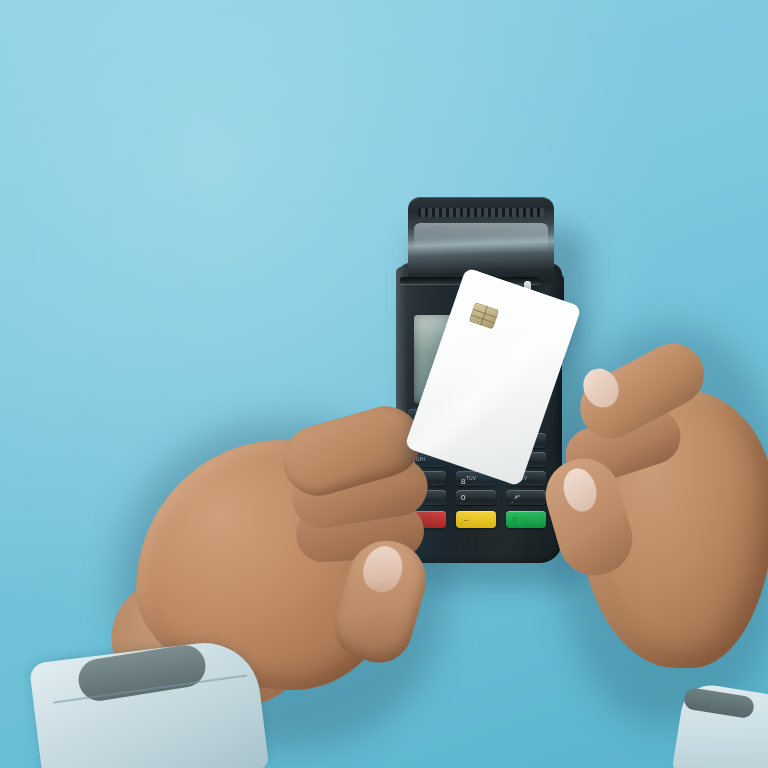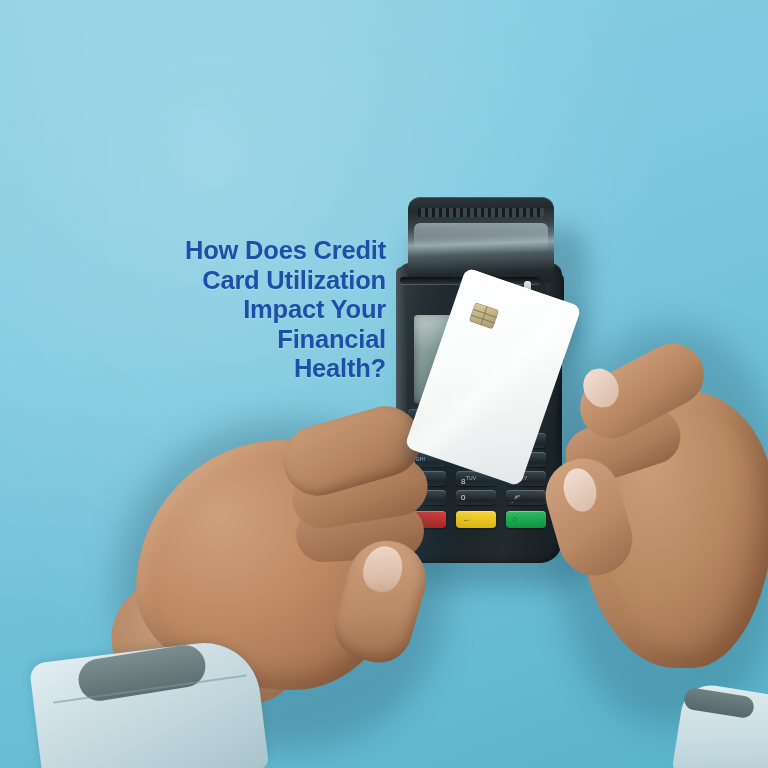--- a/index.html
+++ b/index.html
@@ -167,27 +167,20 @@
     transform:rotate(9deg);
     background:linear-gradient(170deg,#e0ecf0,#c9dde3 50%,#b1c9d1 100%);}
   .rs-inner{position:absolute;left:6px;top:2px;width:70px;height:22px;border-radius:20px;
     transform:rotate(9deg);background:linear-gradient(180deg,#6f8183,#55676a);}
 </style>
 </head>
 <body>
 
 <div id="scene">
 
-  <div class="headline">
-    <div>How Does Credit</div>
-    <div>Card Utilization</div>
-    <div>Impact Your</div>
-    <div>Financial</div>
-    <div>Health?</div>
-  </div>
 
   <div id="terminal">
     <div class="term-shadow"></div>
 
     <div class="term-body"></div>
     <div class="term-edge-left"></div>
     <div class="term-right-bump"></div>
 
     <div class="printer">
       <div class="printer-ribs"></div>

